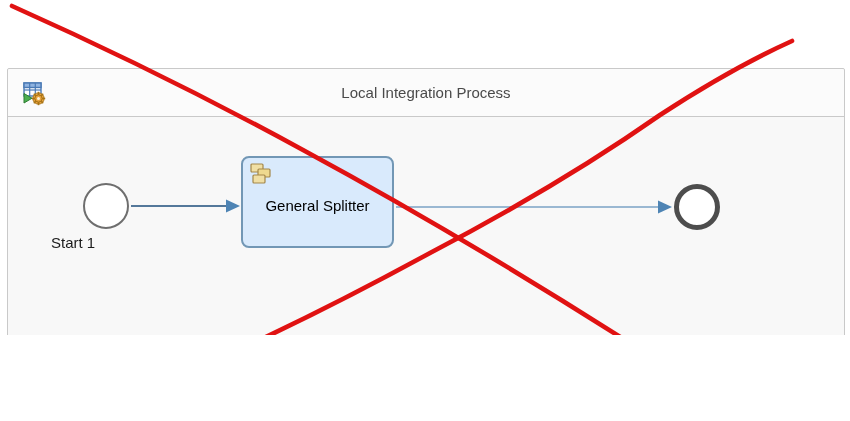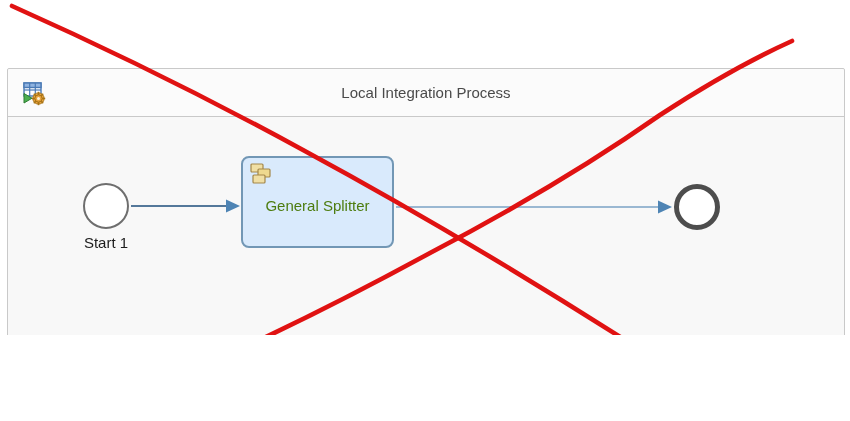--- a/index.html
+++ b/index.html
@@ -59,21 +59,21 @@
     border: 2px solid var(--start-stroke, #6e6e6e);
   }
   .end-circle {
     left: 674px; top: 184px;
     width: 46px; height: 46px;
     border: 5px solid var(--end-stroke, #4d4d4d);
   }
   .node-label {
     position: absolute;
     width: 110px;
-    text-align: center;
+    text-align: left;
     font-size: 15px;
     color: #1c1c1c;
   }
   .start-label { left: 51px; top: 234px; }
   .end-label   { left: 642px; top: 235px; }
 
   .task-box {
     position: absolute;
     left: 241px; top: 156px;
     width: 153px; height: 92px;
@@ -84,21 +84,21 @@
     align-items: center;
     justify-content: center;
   }
   .task-icon {
     position: absolute;
     left: 7px; top: 5px;
     width: 22px; height: 22px;
   }
   .task-label {
     font-size: 15px;
-    color: #4d7c0f;
+    color: #000000;
     padding-top: 6px;
   }
 
   
   .overlay {
     position: absolute;
     left: 0; top: 0;
     width: 850px; height: 421px;
     pointer-events: none;
   }

